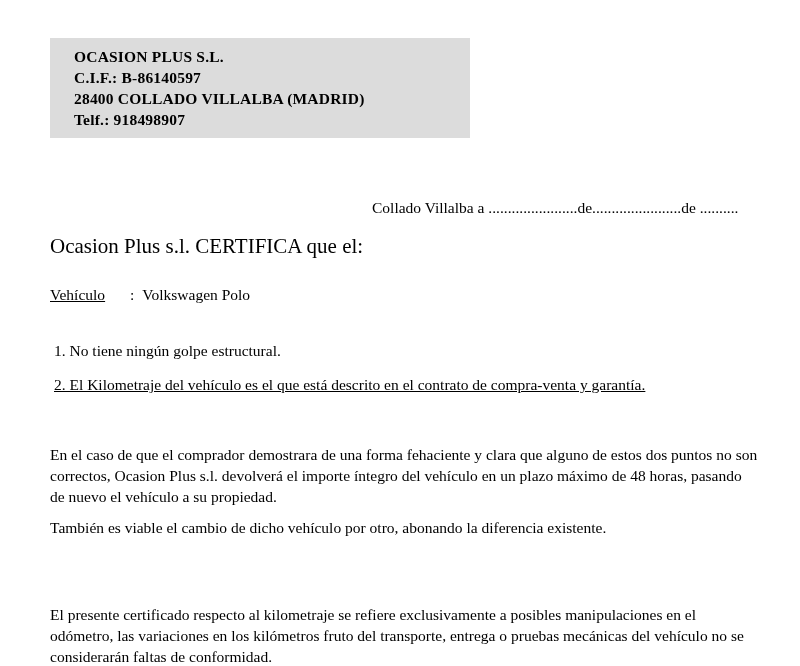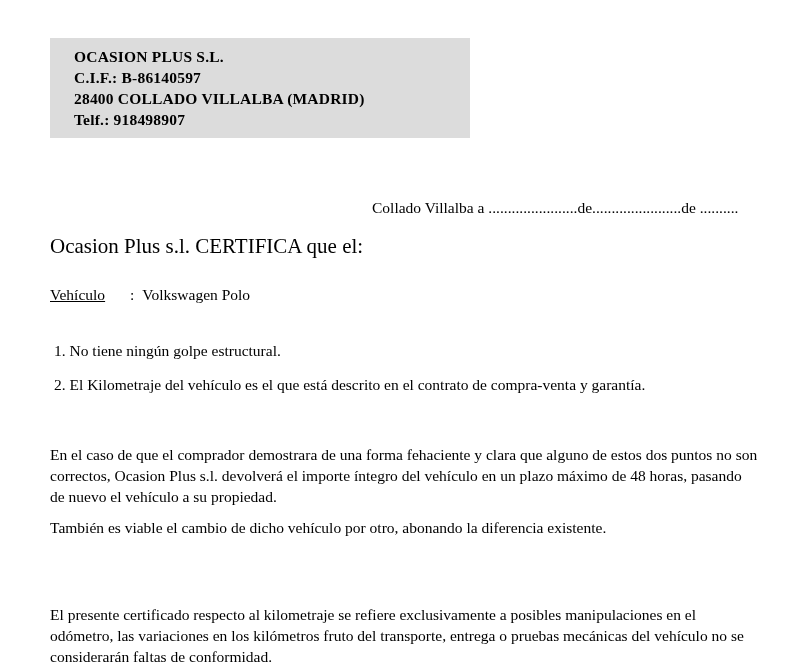--- a/index.html
+++ b/index.html
@@ -74,21 +74,21 @@
   }
   .point {
     position: absolute;
     left: 44px;
     font-size: 15.5px;
     line-height: 20px;
     white-space: nowrap;
     margin-left: 10px;
   }
   .point.p1 { top: 341px; }
-  .point.p2 { top: 375px; }
+  .point.p2 { top: 375px; text-decoration: underline; }
   .para {
     position: absolute;
     left: 50px;
     width: 710px;
     font-size: 15.5px;
     line-height: 21px;
     text-align: left;
   }
   .para.a { top: 444px; }
   .para.b { top: 517px; }

